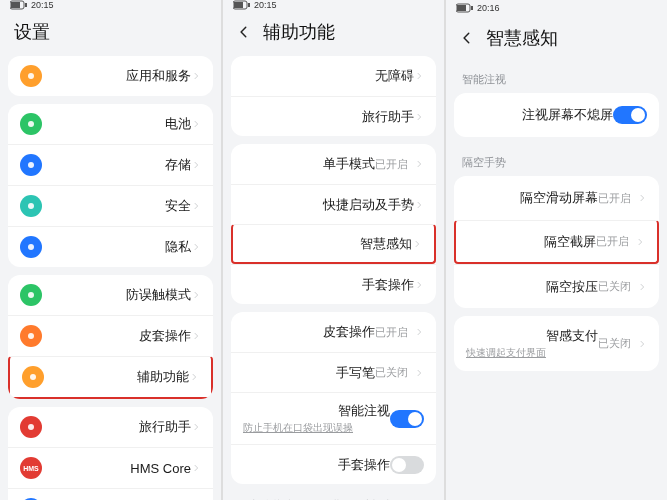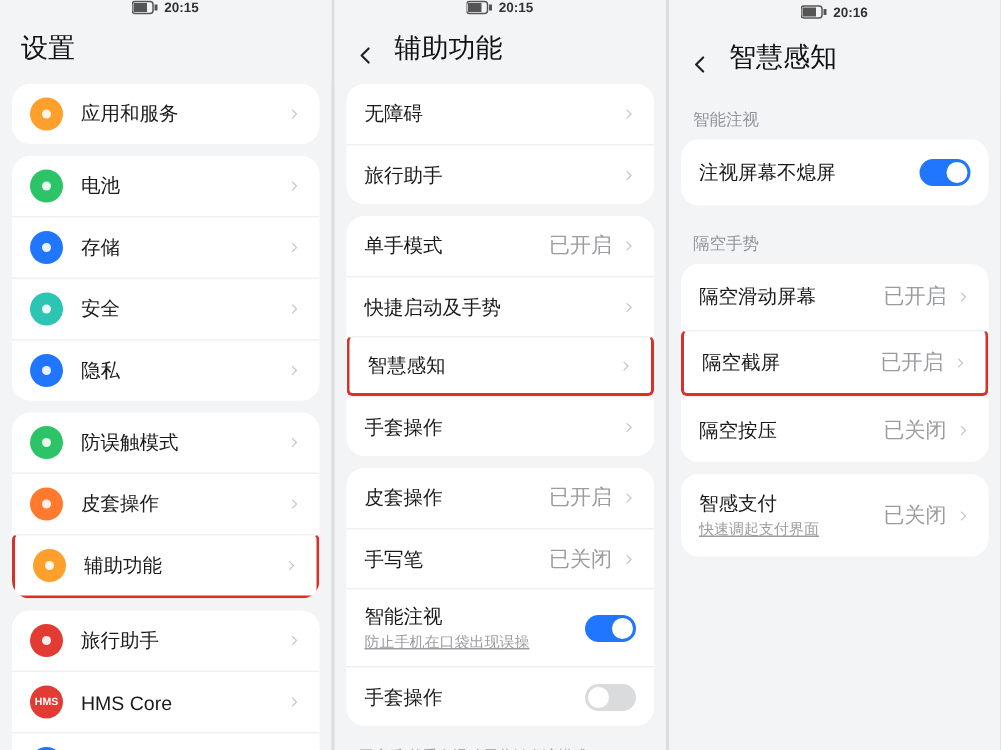--- a/index.html
+++ b/index.html
@@ -15,32 +15,31 @@
     width: 221px;
     height: 500px;
     background: #f3f4f6;
     display: flex;
     flex-direction: column;
     overflow: hidden;
   }
   .statusbar {
     height: 16px;
     display: flex;
-    justify-content: center;
+    justify-content: flex-start;
     align-items: center;
     padding: 0 10px;
     font-size: 9px;
     color: #333;
     background: #f3f4f6;
-    font-weight: bold;
   }
   .statusbar .sigs { display: flex; gap: 3px; align-items: center; }
   .header {
     display: flex;
-    align-items: flex-end;
+    align-items: center;
     padding: 10px 14px 12px;
     background: #f3f4f6;
   }
   .header .title {
     font-size: 18px;
     font-weight: 500;
     color: #111;
   }
   .header .back {
     margin-right: 12px;
@@ -78,35 +77,36 @@
     align-items: center;
     justify-content: center;
   }
   .row .rtext {
     flex: 1;
     min-width: 0;
   }
   .row .label {
     font-size: 13px;
     color: #1a1a1a;
+    text-align: right;
   }
   .row .sub {
     font-size: 10px;
     color: #9a9c9f;
     margin-top: 1px;
     text-decoration: underline;
   }
   .row .chev {
     width: 10px;
     height: 10px;
     flex-shrink: 0;
     color: #c4c6c9;
   }
   .row .status {
-    font-size: 14px;
+    font-size: 11px;
     color: #9a9c9f;
     margin-right: 6px;
   }
   .hlred {
     border: 2px solid #d9302a;
     border-radius: 4px;
   }
   .toggle {
     width: 34px;
     height: 18px;

